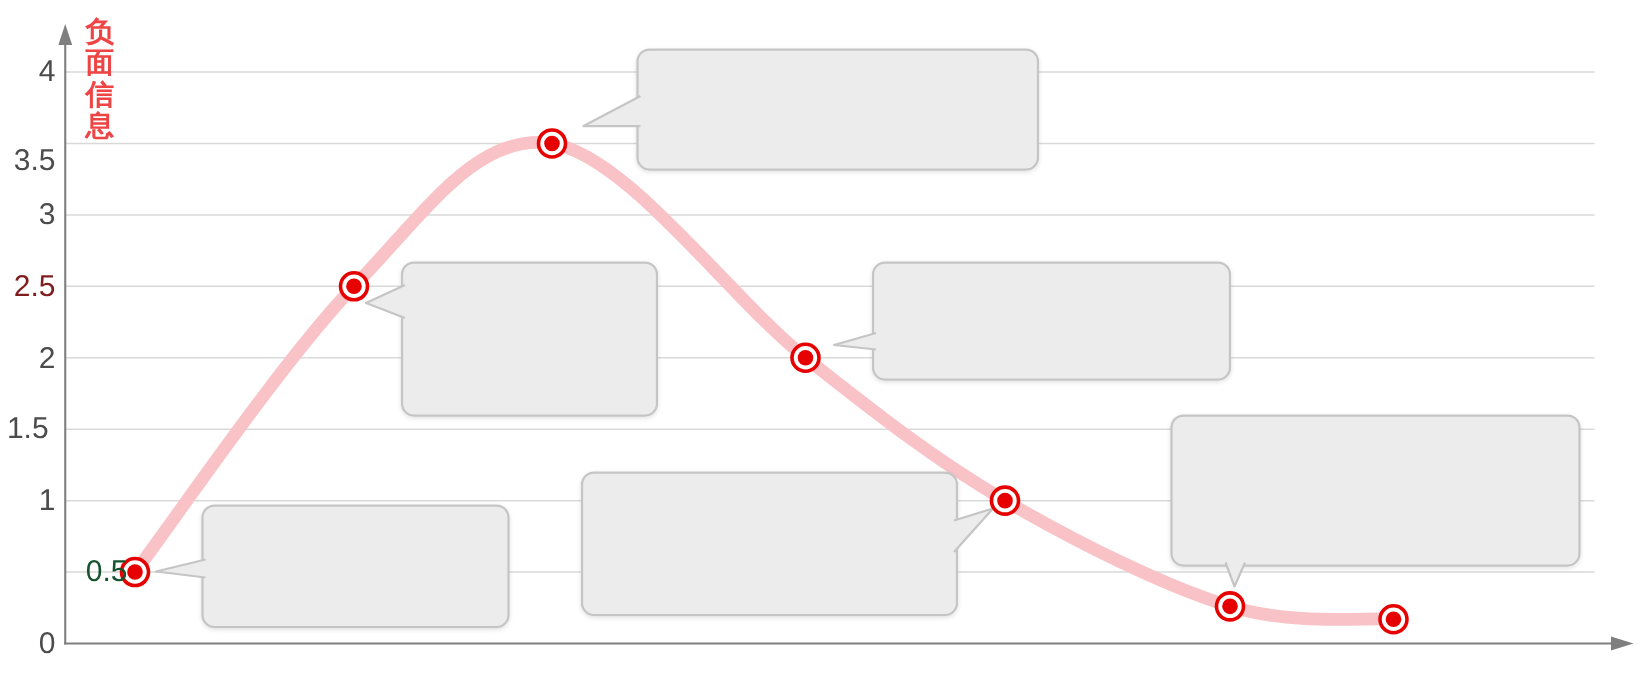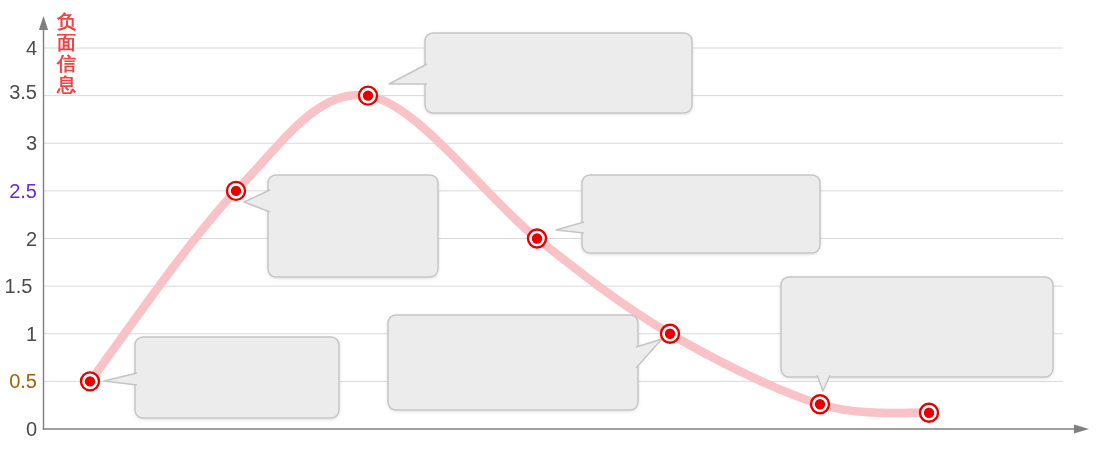--- a/index.html
+++ b/index.html
@@ -101,23 +101,23 @@
           <circle cx="820" cy="404.235" r="5.2" fill="#e60000"></circle>
         </g>
         <g>
           <circle cx="929" cy="412.8075" r="9" fill="#ffffff" stroke="#e60000" stroke-width="2.4"></circle>
           <circle cx="929" cy="412.8075" r="5.2" fill="#e60000"></circle>
         </g>
       </g>
   </svg>
   <div id="ytick-layer">
       <div class="ytick" style="top: 418px; color: rgb(76, 76, 76);">0</div>
-      <div class="ytick" style="top: 370.375px; color: #a16207;">0.5</div>
+      <div class="ytick" style="top: 370.375px; color: #14532d; margin-left: 48px;">0.5</div>
       <div class="ytick" style="top: 322.75px; color: rgb(76, 76, 76);">1</div>
       <div class="ytick" style="top: 275.125px; color: rgb(76, 76, 76); text-align: center;">1.5</div>
       <div class="ytick" style="top: 227.5px; color: rgb(76, 76, 76);">2</div>
-      <div class="ytick" style="top: 179.875px; color: #6d28d9;">2.5</div>
+      <div class="ytick" style="top: 179.875px; color: #7f1d1d;">2.5</div>
       <div class="ytick" style="top: 132.25px; color: rgb(76, 76, 76);">3</div>
-      <div class="ytick" style="top: 81px; color: rgb(76, 76, 76);">3.5</div>
+      <div class="ytick" style="top: 96px; color: rgb(76, 76, 76);">3.5</div>
       <div class="ytick" style="top: 37px; color: rgb(76, 76, 76);">4</div>
     </div>
   <div id="ylabel" class="axis-title" style="color: #ef4444;">负面信息</div>
 </div>
 
 </body></html>

